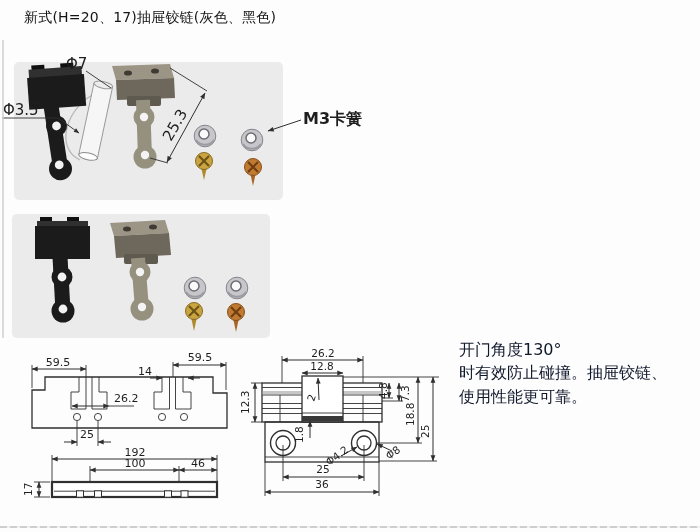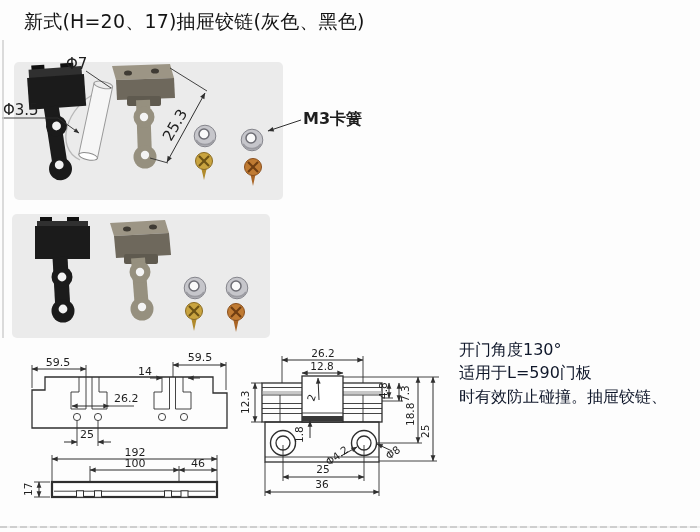--- a/index.html
+++ b/index.html
@@ -3,21 +3,21 @@
 <meta charset="utf-8">
 <style>
   html,body{margin:0;padding:0;}
   body{
     width:700px;height:532px;position:relative;overflow:hidden;
     background:#fdfdfd;
     font-family:"DejaVu Sans","Liberation Sans",sans-serif;
   }
   .title{
     position:absolute;left:24px;top:9px;
-    font-size:19px;color:#141414;letter-spacing:.2px;white-space:nowrap;
+    font-size:14px;color:#141414;letter-spacing:.2px;white-space:nowrap;
   }
   .photo-svg,.draw-svg{position:absolute;}
   #top-photos{left:0;top:50px;}
   #mid-photos{left:10px;top:212px;}
   #drawings{left:15px;top:340px;}
   .notes{
     position:absolute;left:459px;top:338px;width:240px;
     font-size:16px;line-height:23.4px;color:#0f172a;
   }
   .notes div{white-space:nowrap;}
@@ -372,18 +372,18 @@
       <line class="lnT" x1="250" y1="122" x2="250" y2="156"></line>
       <line class="lnT" x1="364" y1="122" x2="364" y2="156"></line>
       <line class="ln" x1="250" y1="152" x2="364" y2="152" marker-start="url(#arrA)" marker-end="url(#arrA)"></line>
       <text class="dimS" x="307" y="148" text-anchor="middle">36</text>
     </g>
   </g>
 </svg>
 
 <div class="notes">
   <div>开门角度130°</div>
-  <div>适用于L=590门板</div>
   <div>时有效防止碰撞。抽屉铰链、</div>
+  <div>使用性能更可靠。</div>
 </div>
 
 <div class="edge-artifact-left"></div>
 <div class="edge-artifact-bottom"></div>
 
 </body></html>

